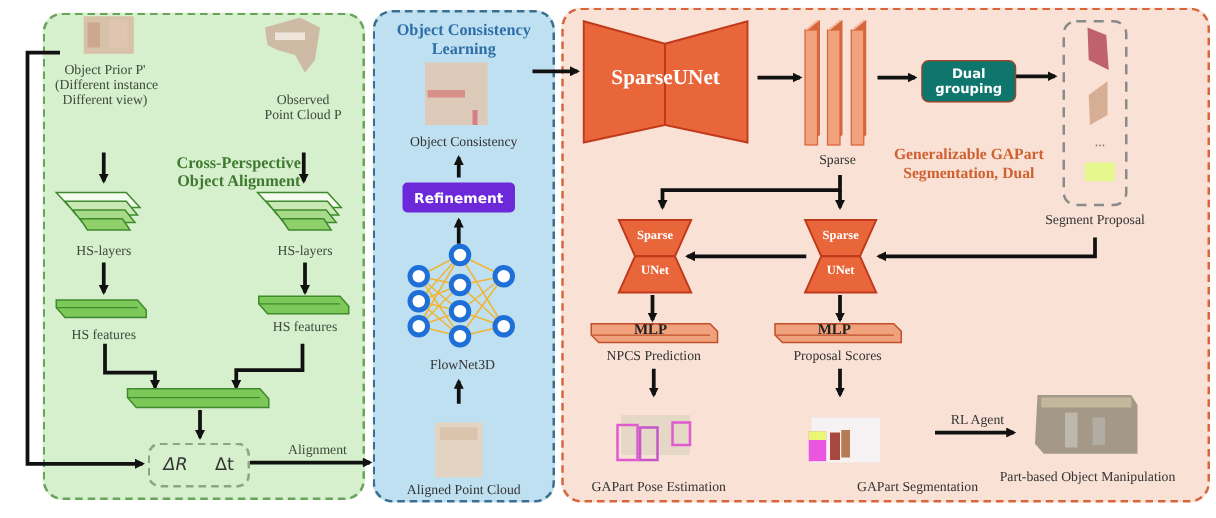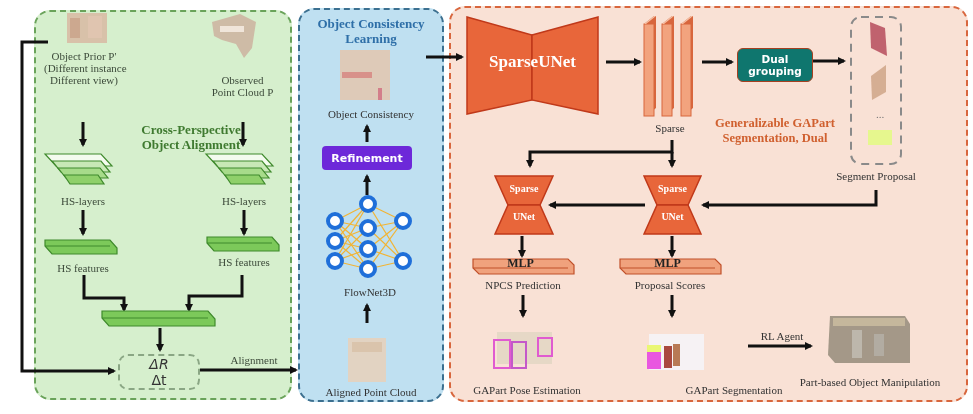--- a/index.html
+++ b/index.html
@@ -16,21 +16,21 @@
   .title-blue  { color:#2e6fa8; font-weight:bold; font-size:13px; line-height:15px; }
   .title-orange{ color:#d0602f; font-weight:bold; font-size:12.5px; line-height:15px; }
   .btn-blue { position:absolute; background:#6d28d9; color:#fff; border-radius:4px;
               font-family:"DejaVu Sans", sans-serif; font-weight:bold; font-size:11px;
               display:flex; align-items:center; justify-content:center; }
   .btn-orange { position:absolute; background:#0f766e; color:#fff; border-radius:6px; border:1px solid #a54020;
               font-family:"DejaVu Sans", sans-serif; font-weight:bold; font-size:10.5px; line-height:12px;
               display:flex; align-items:center; justify-content:center; text-align:center; }
   .delta-box { position:absolute; border:2px dashed #8aa684; border-radius:10px;
                display:flex; align-items:center; justify-content:space-around;
-               font-family:"DejaVu Sans", sans-serif; font-size:14px; color:#333;flex-direction:column; }
+               font-family:"DejaVu Sans", sans-serif; font-size:14px; color:#333; }
   svg.overlay { position:absolute; left:0; top:0; }
 </style>
 </head>
 <body>
 
 <div class="panel" id="panel-green"></div>
 <div class="panel" id="panel-blue"></div>
 <div class="panel" id="panel-orange"></div>
 
 <svg class="overlay" width="973" height="414">

